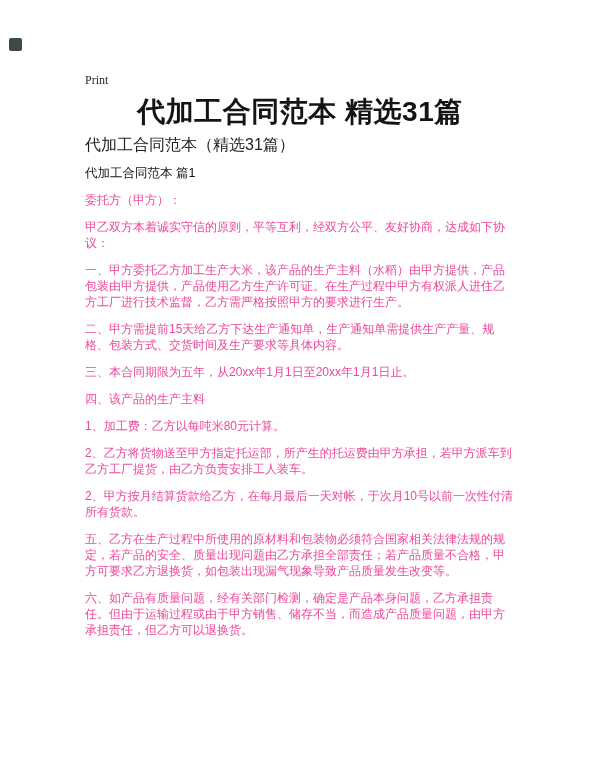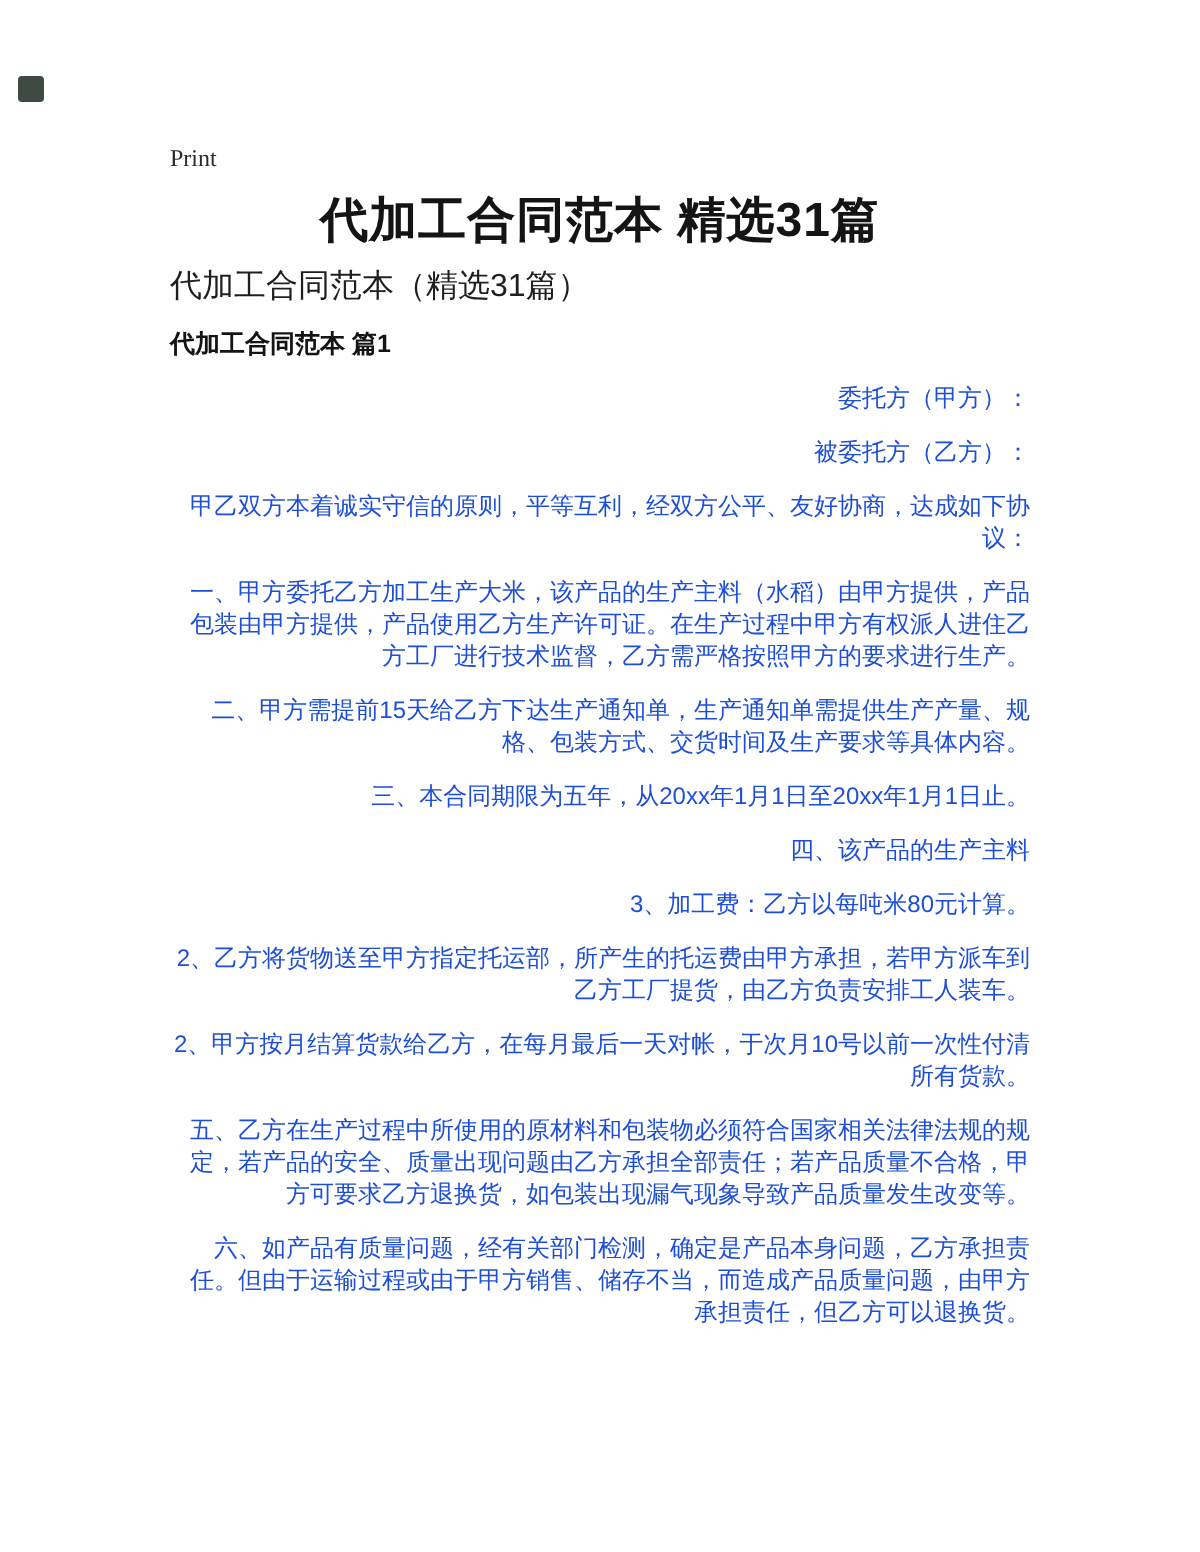--- a/index.html
+++ b/index.html
@@ -33,73 +33,72 @@
     display: inline-block;
     font-family: "Liberation Serif", serif;
     font-size: 12px;
     line-height: 14px;
     color: #2b2b2b;
     text-decoration: none;
     margin-bottom: 13px;
     cursor: pointer;
   }
   h1.doc-title {
-    font-size: 24px;
+    font-size: 28px;
     line-height: 24px;
     font-weight: bold;
     text-align: center;
     color: #141414;
     margin-bottom: 13px;
     letter-spacing: 0.5px;
   }
   .doc-subtitle {
     font-size: 16px;
     line-height: 16px;
     color: #1f1f1f;
     margin-bottom: 12px;
   }
   .section-heading {
     font-size: 12.5px;
     line-height: 16px;
-    font-weight: bold;
+    font-weight: normal;
     color: #141414;
     margin-bottom: 11px;
   }
   .body-text p {
     font-size: 12px;
     line-height: 16px;
-    color: #1d4ed8;
+    color: #ec4899;
     margin-bottom: 11px;
-    text-align: right;
+    text-align: left;
     word-break: break-all;
   }
 </style>
 </head>
 <body>
 
 <div class="corner-icon"></div>
 
 <div class="page">
 
   <a class="print-link">Print</a>
 
   <h1 class="doc-title">代加工合同范本 精选31篇</h1>
 
   <div class="doc-subtitle">代加工合同范本（精选31篇）</div>
 
   <div class="section-heading">代加工合同范本 篇1</div>
 
   <div class="body-text">
       <p>委托方（甲方）：</p>
-      <p>被委托方（乙方）：</p>
       <p>甲乙双方本着诚实守信的原则，平等互利，经双方公平、友好协商，达成如下协议：</p>
       <p>一、甲方委托乙方加工生产大米，该产品的生产主料（水稻）由甲方提供，产品包装由甲方提供，产品使用乙方生产许可证。在生产过程中甲方有权派人进住乙方工厂进行技术监督，乙方需严格按照甲方的要求进行生产。</p>
       <p>二、甲方需提前15天给乙方下达生产通知单，生产通知单需提供生产产量、规格、包装方式、交货时间及生产要求等具体内容。</p>
       <p>三、本合同期限为五年，从20xx年1月1日至20xx年1月1日止。</p>
       <p>四、该产品的生产主料</p>
-      <p>3、加工费：乙方以每吨米80元计算。</p>
+      <p>1、加工费：乙方以每吨米80元计算。</p>
       <p>2、乙方将货物送至甲方指定托运部，所产生的托运费由甲方承担，若甲方派车到乙方工厂提货，由乙方负责安排工人装车。</p>
       <p>2、甲方按月结算货款给乙方，在每月最后一天对帐，于次月10号以前一次性付清所有货款。</p>
       <p>五、乙方在生产过程中所使用的原材料和包装物必须符合国家相关法律法规的规定，若产品的安全、质量出现问题由乙方承担全部责任；若产品质量不合格，甲方可要求乙方退换货，如包装出现漏气现象导致产品质量发生改变等。</p>
       <p>六、如产品有质量问题，经有关部门检测，确定是产品本身问题，乙方承担责任。但由于运输过程或由于甲方销售、储存不当，而造成产品质量问题，由甲方承担责任，但乙方可以退换货。</p>
     </div>
 
 </div>
 
 </body></html>

